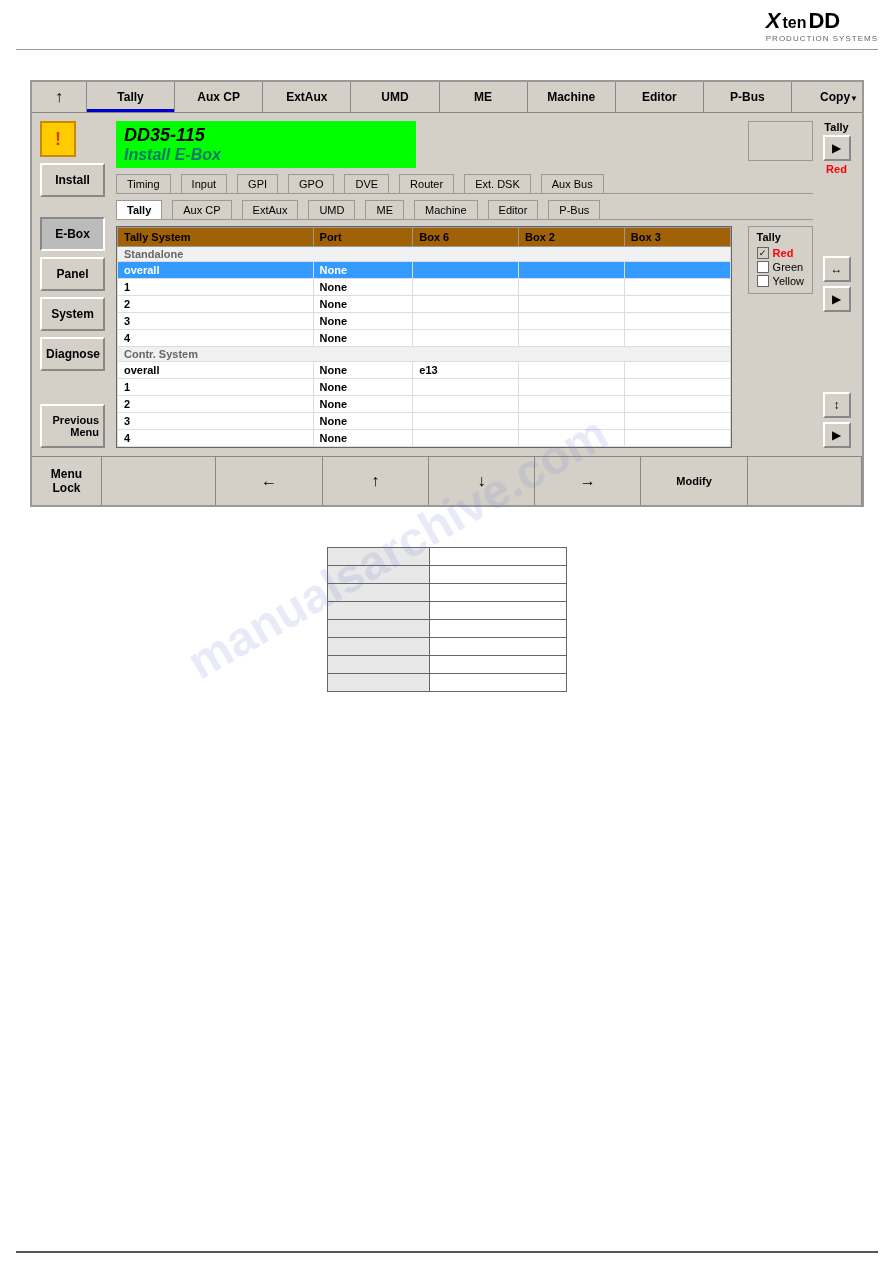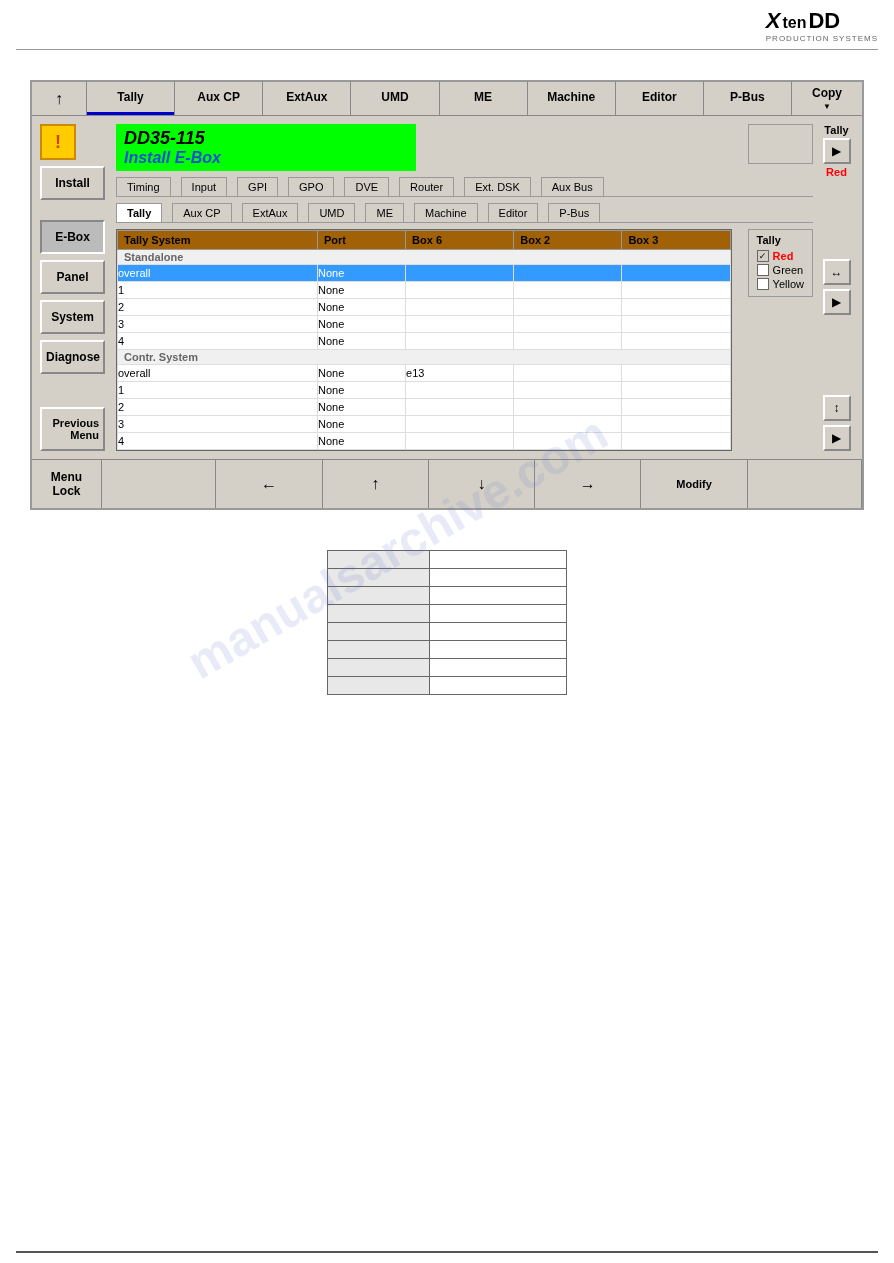--- a/index.html
+++ b/index.html
@@ -68,21 +68,20 @@
       position: absolute;
       bottom: 0;
       left: 0;
       right: 0;
       height: 3px;
       background: #0000cc;
     }
     .tab-copy {
       width: 70px;
       display: flex;
-      flex-direction: column;
       align-items: center;
       justify-content: flex-end;
       padding: 4px;
       cursor: pointer;
       font-size: 12px;
       font-weight: bold;
     }
     .tab-copy .dropdown-arrow {
       font-size: 8px;
       margin-top: 2px;
@@ -152,21 +151,21 @@
     }
     .device-id {
       font-size: 18px;
       font-weight: bold;
       font-style: italic;
       color: #000;
     }
     .device-subtitle {
       font-size: 16px;
       font-style: italic;
-      color: #1d4ed8;
+      color: #0f766e;
       font-weight: bold;
     }
     .title-right-box {
       width: 65px;
       height: 40px;
       border: 1px solid #999;
       background: #d4d0c8;
     }
 
     
@@ -202,22 +201,23 @@
     .tally-table th {
       background: #a16207;
       border: 1px solid #999;
       padding: 3px 6px;
       font-size: 11px;
       font-weight: bold;
       text-align: left;
     }
     .tally-table td {
       border: 1px solid #ddd;
-      padding: 2px 0;
-      font-size: 11px;
+      padding: 2px 6px;
+      font-size: 11px;
+      font-weight: bold;
     }
     .tally-table .section-header td {
       font-weight: bold;
       color: #666;
       background: #f0f0f0;
       padding: 1px 6px;
     }
     .tally-table .selected td {
       background: #339aff;
       color: #fff;

